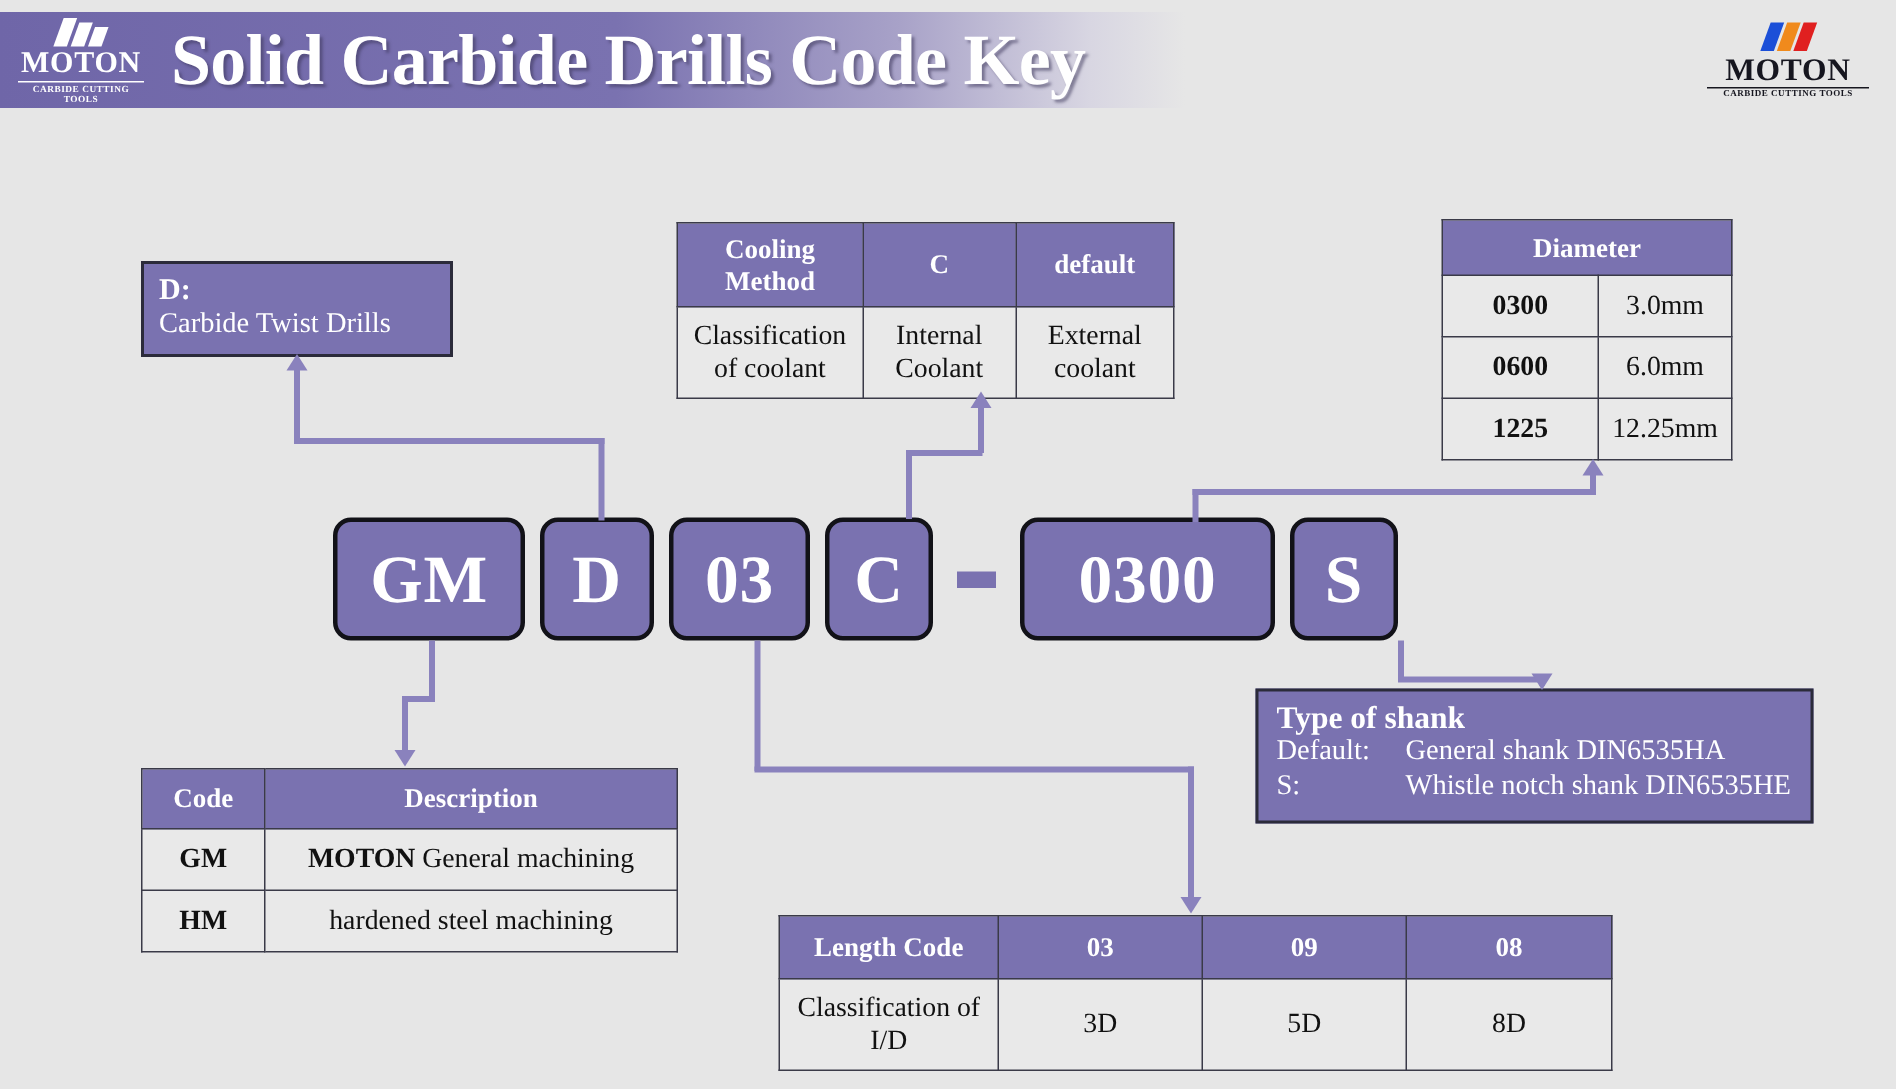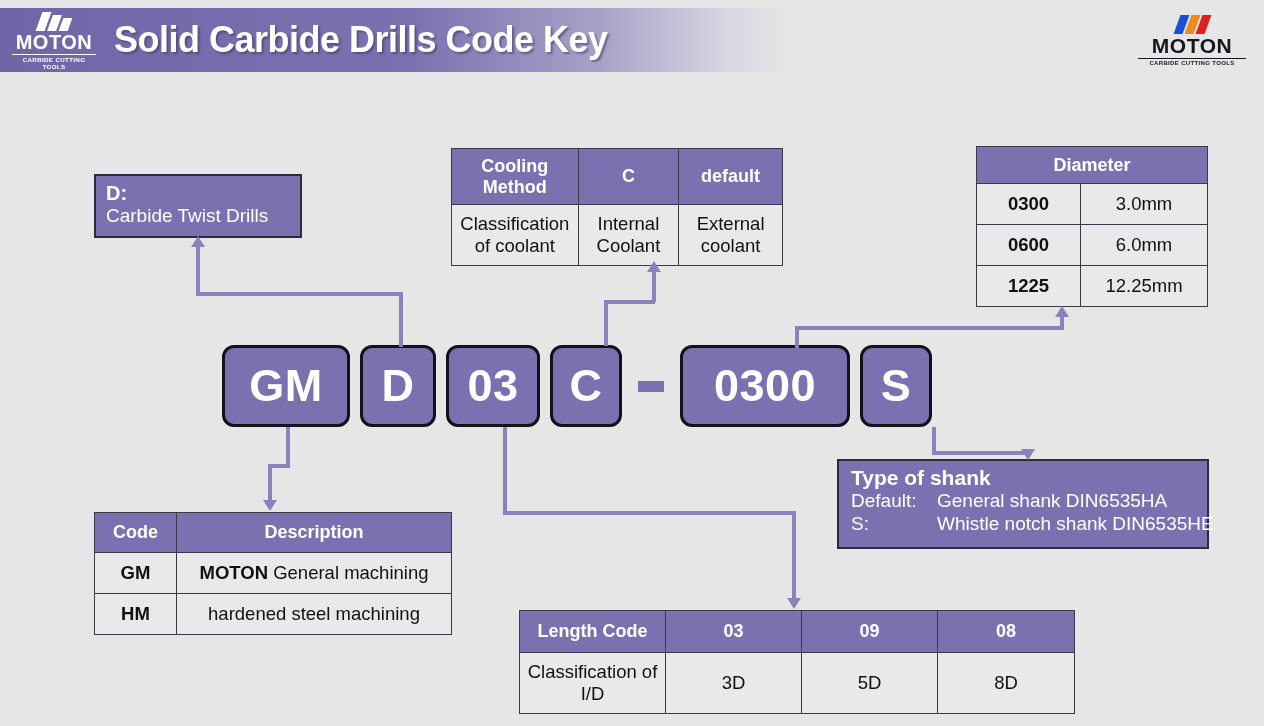--- a/index.html
+++ b/index.html
@@ -10,20 +10,21 @@
     width: 1264px;
     height: 726px;
     background: #e6e6e6;
     font-family: "Liberation Sans", sans-serif;
     overflow: hidden;
     position: relative;
   }
   .stage {
     position: absolute;
     inset: 0;
+    font-family: Liberation Serif, serif;
   }
 
   
   .header-bar {
     position: absolute;
     left: 0; top: 8px;
     width: 790px; height: 64px;
     background: linear-gradient(to right, #6f66a8 0%, #7a72b0 52%, #a8a2c8 76%, #d8d6e2 92%, #e6e6e6 100%);
     display: flex;
     align-items: center;
@@ -51,21 +52,21 @@
     line-height: 1.05; margin-top: 1px;
   }
   .logo-sub {
     font-size: 6.2px; letter-spacing: 0.35px; font-weight: bold;
     border-top: 1px solid #fff; width: 100%;
     text-align: center; padding-top: 1px; margin-top: 1px;
   }
   .header-title {
     margin-left: 18px;
     color: #ffffff;
-    font-size: 36px;
+    font-size: 48px;
     font-weight: bold;
     letter-spacing: -0.5px;
     text-shadow: 2px 2px 2px rgba(60,55,90,0.55);
     white-space: nowrap;
   }
 
   .logo-right {
     position: absolute;
     right: 18px; top: 14px;
     width: 108px;
@@ -229,21 +230,21 @@
       <th style="width:140px;">default</th>
     </tr>
     <tr>
       <td style="height:54px;text-align:center;">Classification of coolant</td>
       <td>Internal Coolant</td>
       <td>External coolant</td>
     </tr>
   </tbody>
     </table>
 
-  <table class="grid" style="left:961px; top:146px; width:232px;margin-left:15px;">
+  <table class="grid" style="left:961px; top:146px; width:194px;">
     <tbody>
         <tr>
       <th colspan="2" style="height:37px;">Diameter</th>
     </tr>
     <tr>
       <td class="code-cell" style="width:104px; height:41px;">0300</td>
       <td>3.0mm</td>
     </tr>
     <tr>
       <td class="code-cell" style="height:41px;">0600</td>

